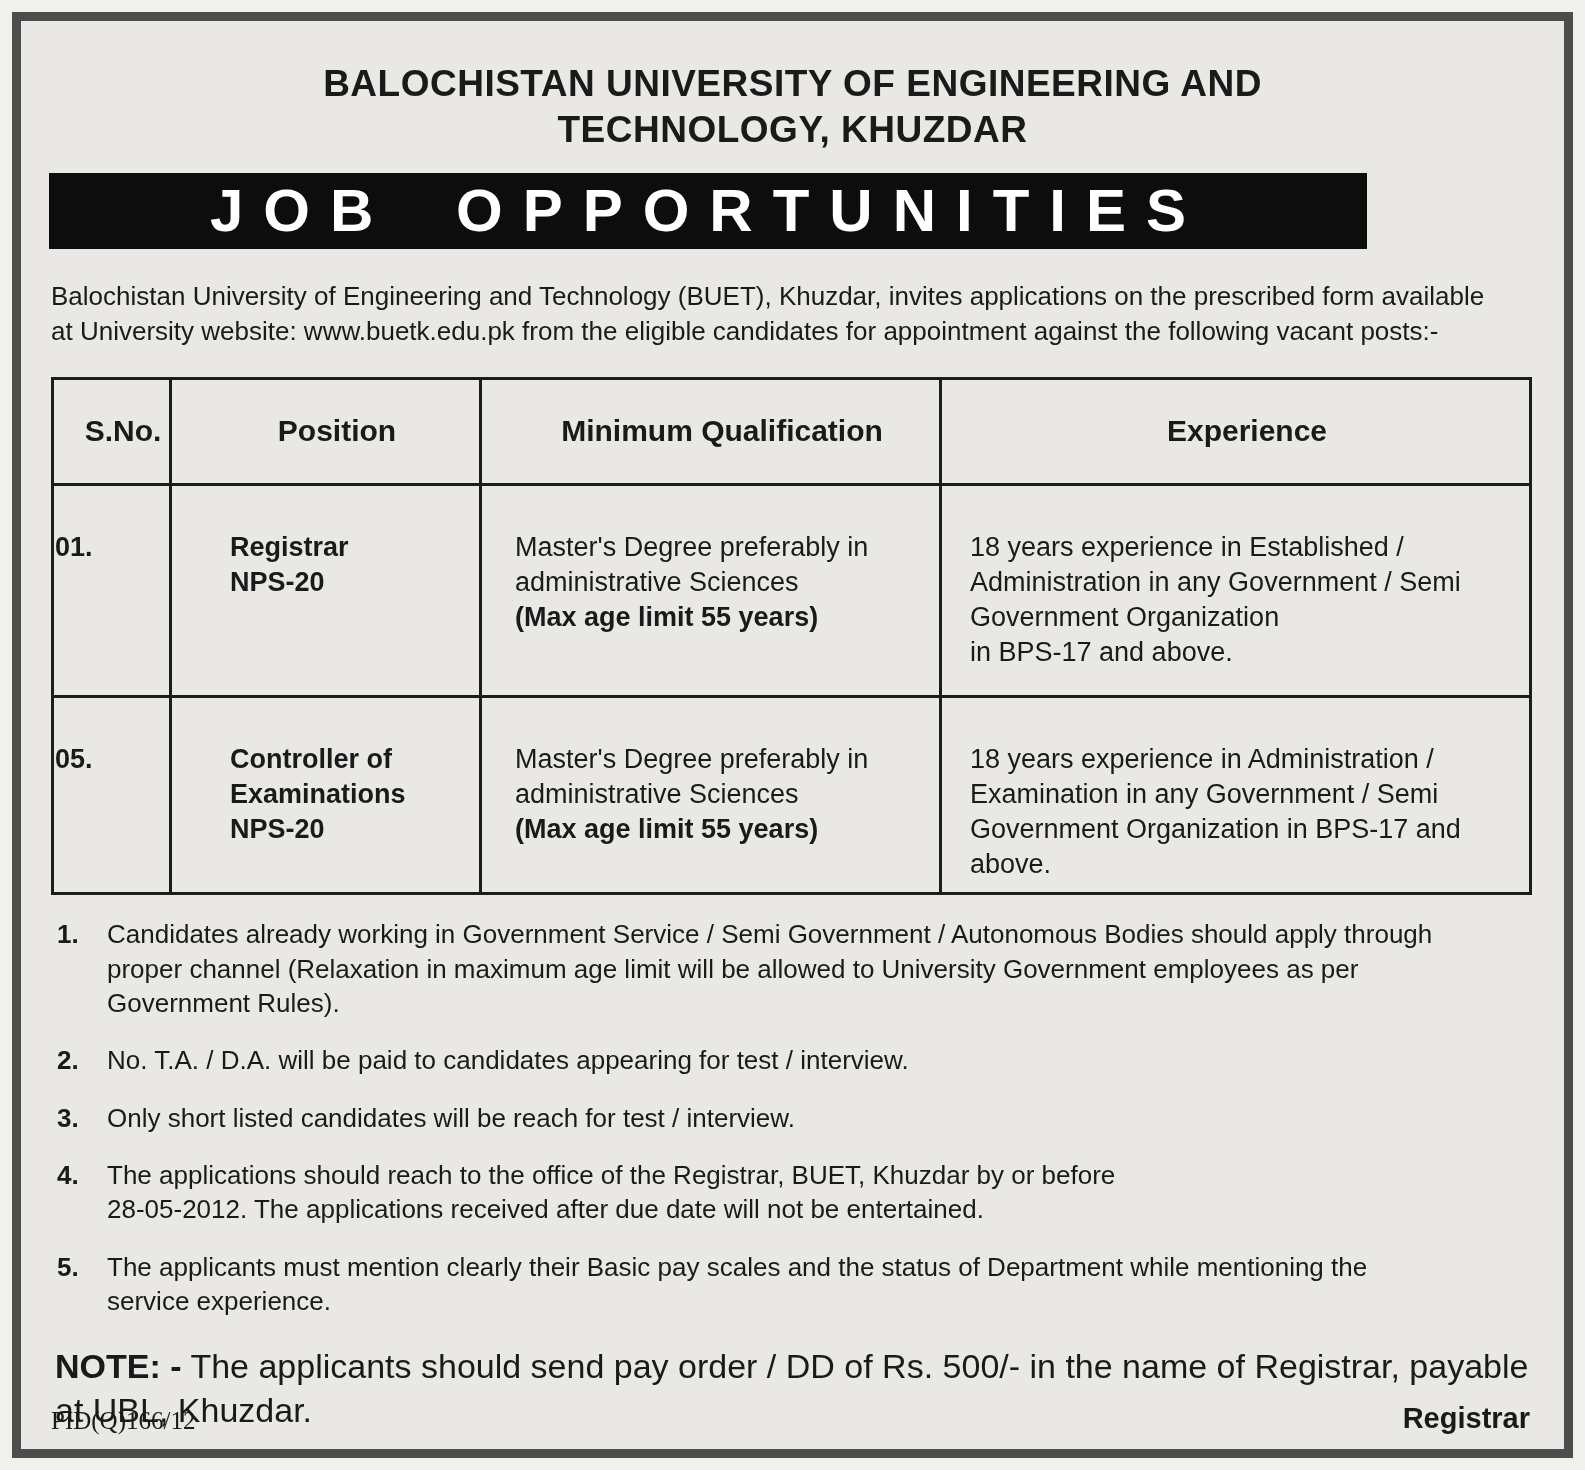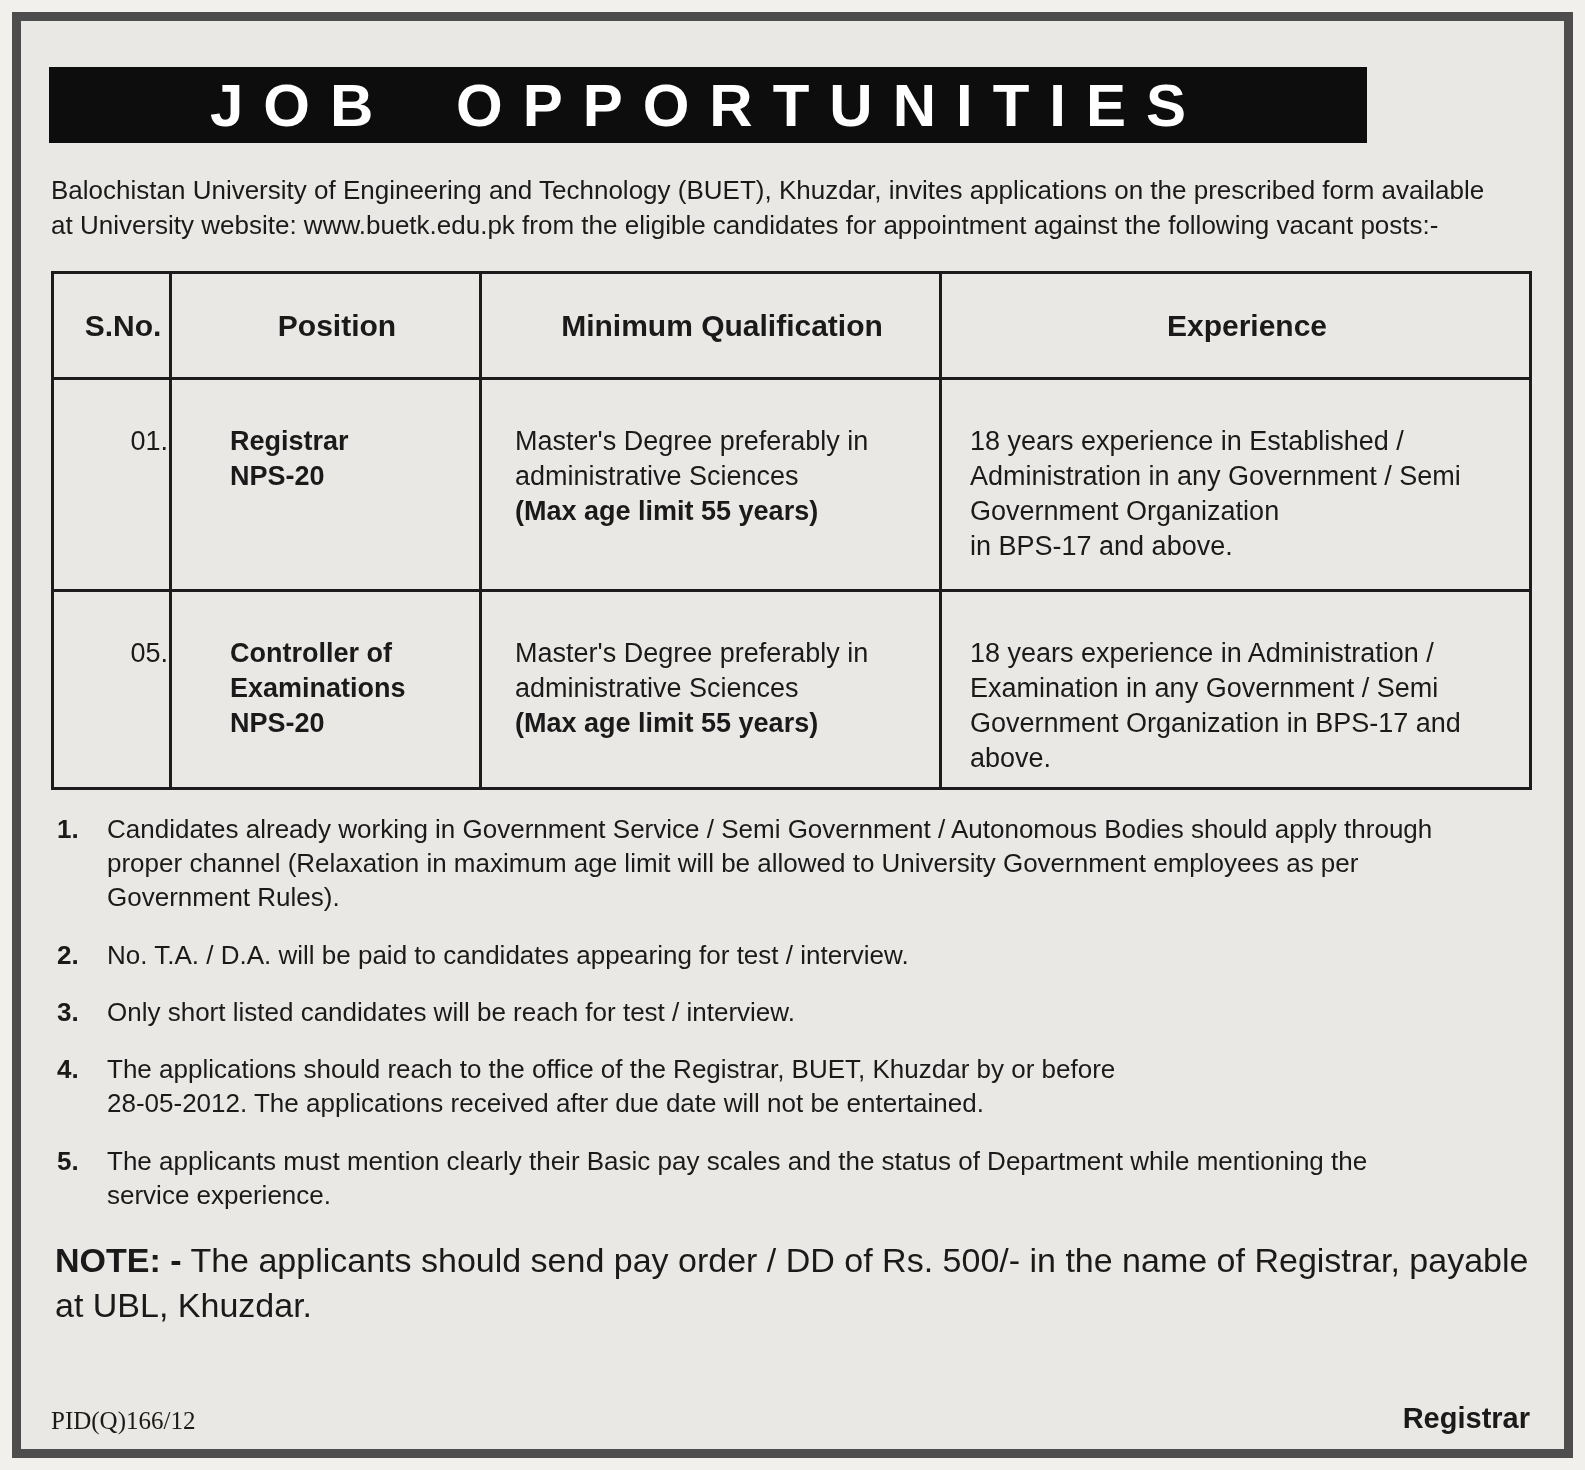--- a/index.html
+++ b/index.html
@@ -69,22 +69,22 @@
     font-weight:bold;
     text-align:center;
     vertical-align:middle;
     padding-left:24px;
   }
   .col-sno{width:118px;}
   .col-pos{width:310px;}
   .col-qual{width:460px;}
   .col-exp{width:590px;}
   td.c-sno{
-    text-align:right;
-    font-weight:normal;
+    text-align:left;
+    font-weight:bold;
     font-size:27px;
     padding-top:46px;
   }
   td.c-pos{
     font-weight:bold;
     font-size:27px;
     line-height:1.3;
     padding:44px 10px 10px 58px;
   }
   td.c-qual{
@@ -146,20 +146,22 @@
   .signature{
     font-weight:bold;
     font-size:29px;
   }
 </style>
 </head>
 <body>
 
 <div class="frame">
 
+  <div class="title preline">BALOCHISTAN UNIVERSITY OF ENGINEERING AND
+TECHNOLOGY, KHUZDAR</div>
 
   <div class="banner">
     <span>JOB OPPORTUNITIES</span>
   </div>
 
   <div class="intro preline">Balochistan University of Engineering and Technology (BUET), Khuzdar, invites applications on the prescribed form available
 at University website: www.buetk.edu.pk from the eligible candidates for appointment against the following vacant posts:-</div>
 
   <table class="jobs">
     <colgroup>

